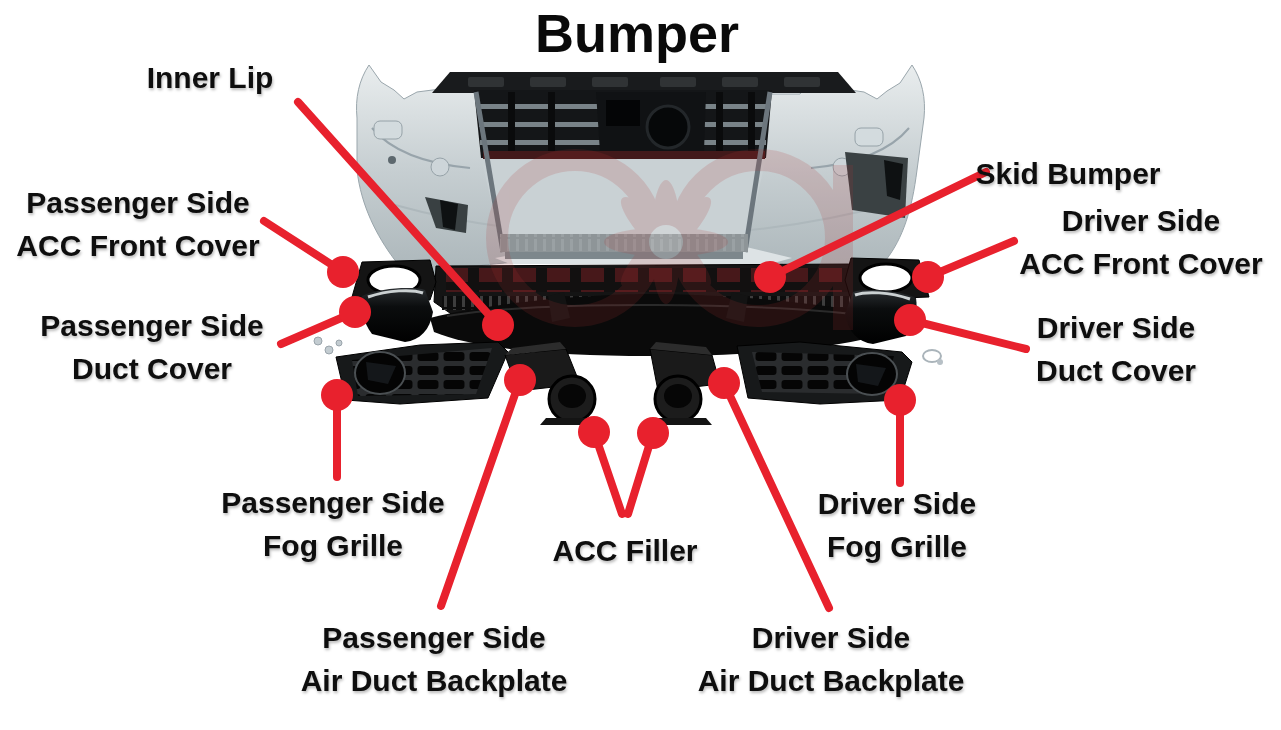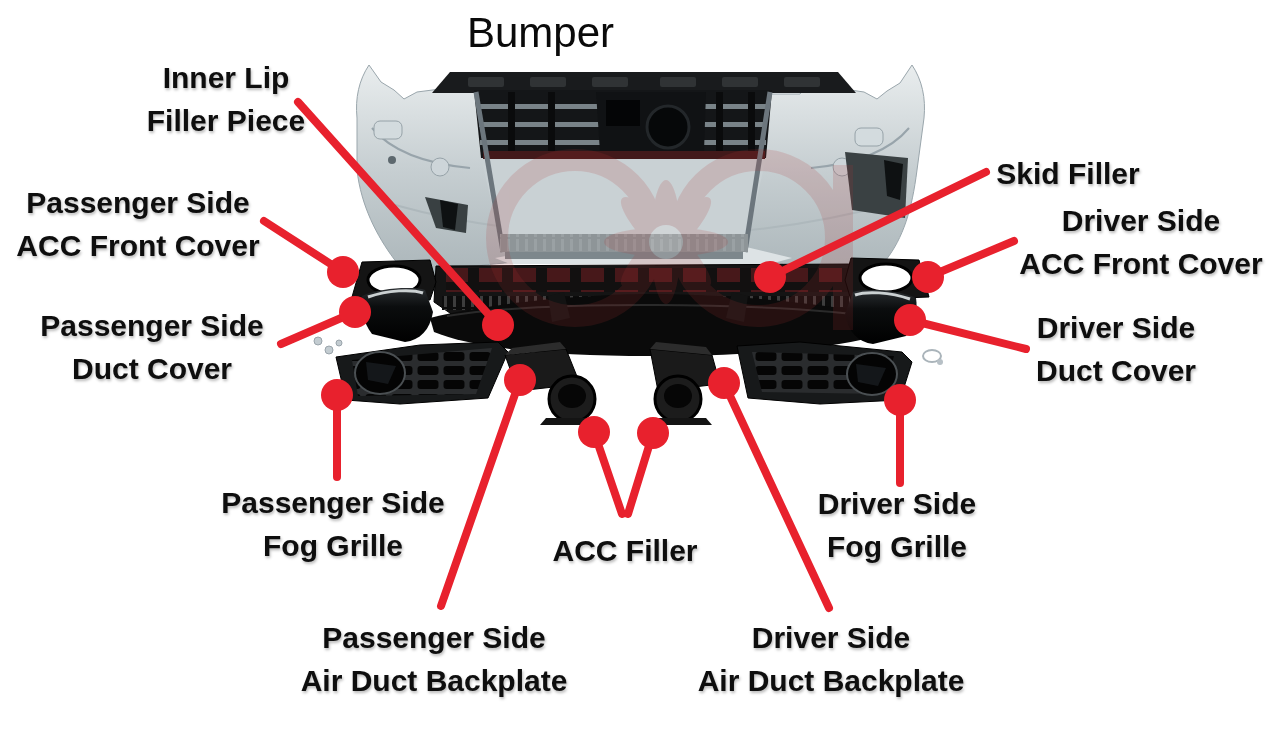--- a/index.html
+++ b/index.html
@@ -2,21 +2,21 @@
 <html><head>
 <meta charset="utf-8">
 <style>
   html,body{margin:0;padding:0;background:#ffffff;}
   #stage{position:relative;width:1281px;height:730px;background:#ffffff;overflow:hidden;
          font-family:"Liberation Sans","DejaVu Sans",sans-serif;}
   #artwork{position:absolute;left:0;top:0;}
   .label{position:absolute;text-align:center;font-weight:700;font-size:30px;line-height:43px;
          color:#0e0e0e;letter-spacing:0px;}
   .label .ln{display:block;text-shadow:1px 2px 3px rgba(0,0,0,0.28);}
-  #title{position:absolute;text-align:left;font-weight:400;font-size:42px;line-height:50px;
+  #title{position:absolute;text-align:center;font-weight:700;font-size:54px;line-height:50px;
          color:#0a0a0a;}
 </style>
 </head>
 <body>
 
 <div id="stage">
 
 <svg id="artwork" width="1281" height="730" viewBox="0 0 1281 730">
   <defs>
     <linearGradient id="bodyGrad" x1="0" y1="0" x2="0" y2="1">
@@ -213,23 +213,22 @@
     <circle cx="770" cy="277" r="16" fill="#e8212d"></circle>
     <circle cx="928" cy="277" r="16" fill="#e8212d"></circle>
     <circle cx="910" cy="320" r="16" fill="#e8212d"></circle>
     <circle cx="900" cy="400" r="16" fill="#e8212d"></circle>
     <circle cx="724" cy="383" r="16" fill="#e8212d"></circle>
   </g>
 </svg>
 
 <div id="title" style="left:467px;top:8px;width:340px">Bumper</div>
 
-<div class="label" style="left:76px;top:56px;width:300px">
+<div class="label" style="left:60px;top:56px;width:300px">
   <span class="ln">Inner Lip</span>
-  <span class="ln">Filler Piece</span>
 </div>
 
 <div class="label" style="left:0px;top:181px;width:276px">
   <span class="ln">Passenger Side</span>
   <span class="ln">ACC Front Cover</span>
 </div>
 
 <div class="label" style="left:14px;top:304px;width:276px">
   <span class="ln">Passenger Side</span>
   <span class="ln">Duct Cover</span>
@@ -253,21 +252,21 @@
   <span class="ln">Driver Side</span>
   <span class="ln">Air Duct Backplate</span>
 </div>
 
 <div class="label" style="left:767px;top:482px;width:260px">
   <span class="ln">Driver Side</span>
   <span class="ln">Fog Grille</span>
 </div>
 
 <div class="label" style="left:948px;top:152px;width:240px">
-  <span class="ln">Skid Filler</span>
+  <span class="ln">Skid Bumper</span>
 </div>
 
 <div class="label" style="left:998px;top:199px;width:286px">
   <span class="ln">Driver Side</span>
   <span class="ln">ACC Front Cover</span>
 </div>
 
 <div class="label" style="left:986px;top:306px;width:260px">
   <span class="ln">Driver Side</span>
   <span class="ln">Duct Cover</span>

